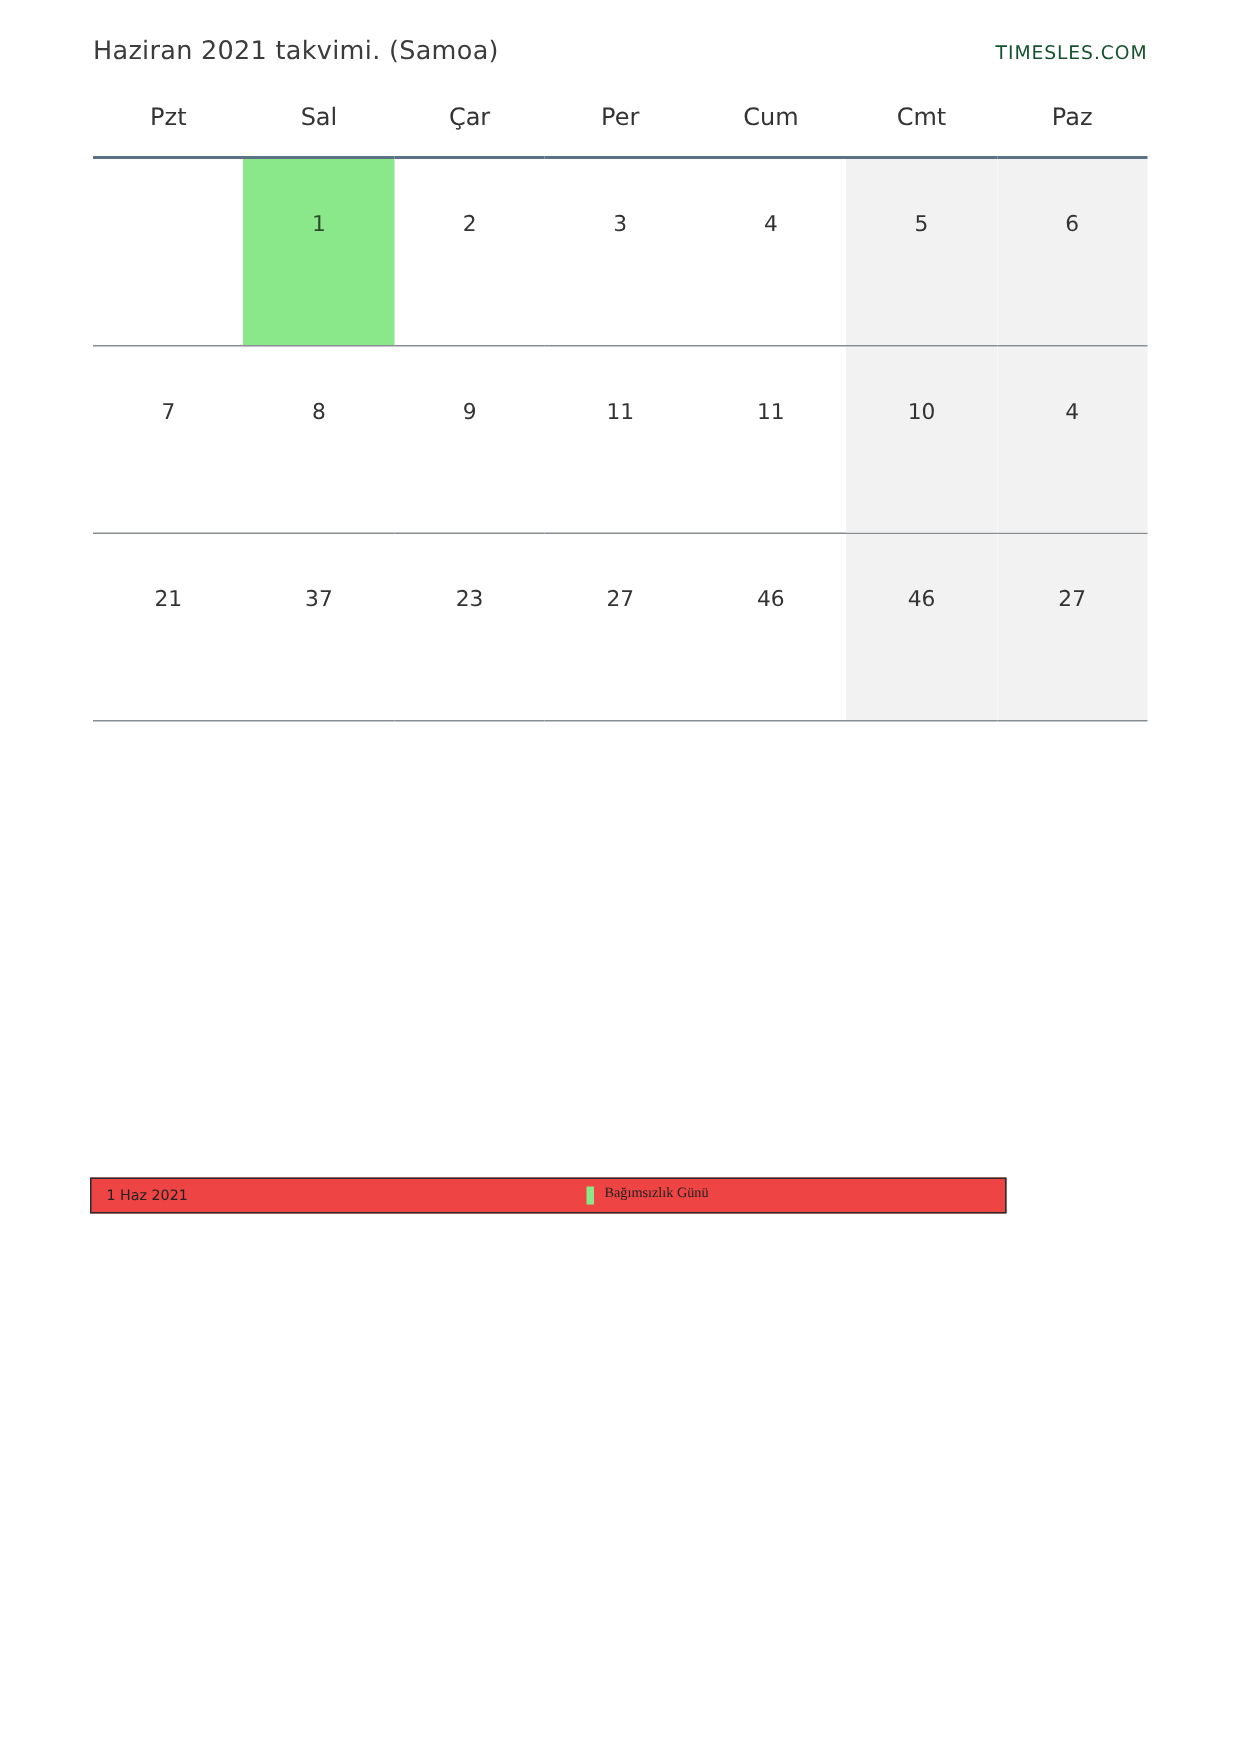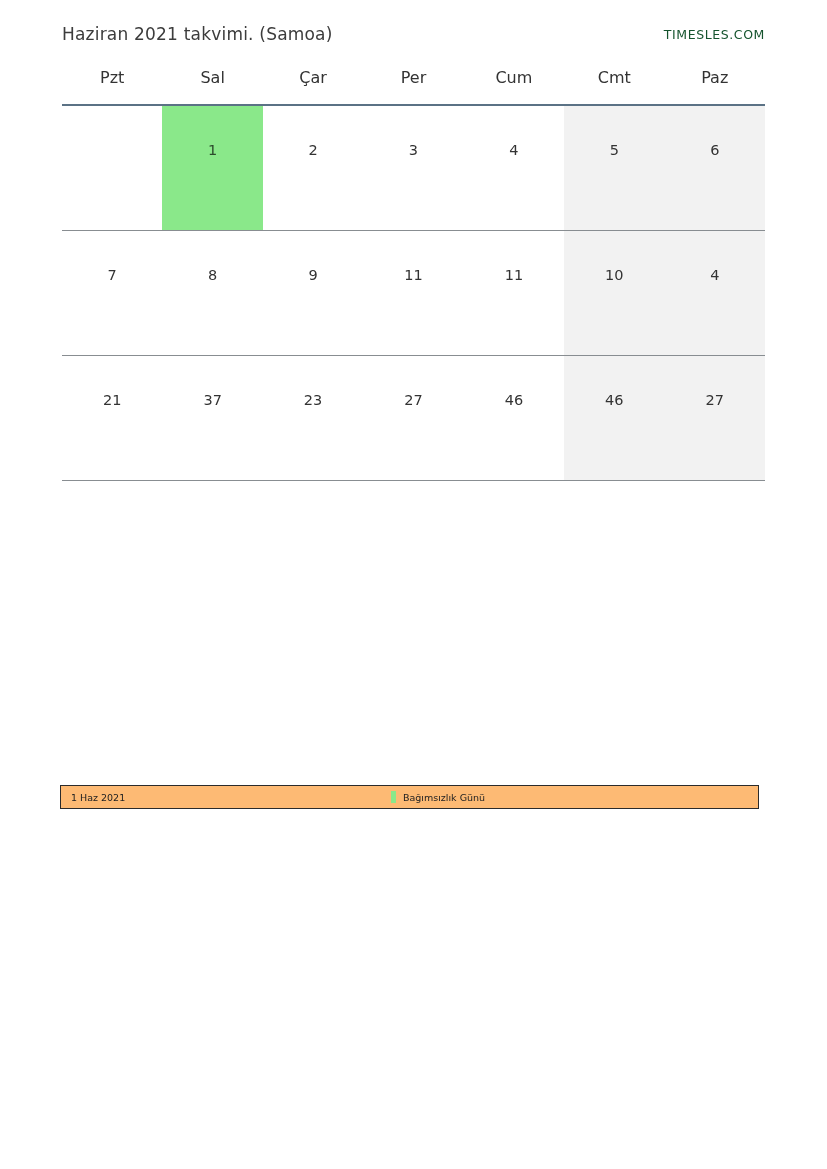--- a/index.html
+++ b/index.html
@@ -78,46 +78,47 @@
     line-height: 1;
   }
   td.weekend { background: #f2f2f2; }
   td.holiday { background: #8ae88a; }
   td.holiday .daynum { color: #2c4a2c; }
   td.empty { border-bottom: 1px solid #888d91; }
   .legend {
     position: absolute;
     top: 785px;
     left: 60px;
-    width: 699px;
+    width: 611px;
     height: 24px;
     border: 1px solid #2b2b2b;
     display: flex;
     align-items: center;
-    background: #fdba74;
+    background: #ef4444;
   }
   .legend-date {
     font-size: 9.5px;
     color: #222222;
     padding-left: 10px;
     width: 330px;
   }
   .legend-marker {
     width: 5px;
     height: 12px;
     background: #8ae88a;
     margin-right: 7px;
   }
   .legend-label {
     font-size: 9.5px;
     color: #222222;
   }
   .legend-right {
     display: flex;
-    align-items: flex-end;
+    align-items: flex-start;
+    font-family: Liberation Serif, serif;
   }
 </style>
 </head>
 <body>
 
 <div class="page">
 
   <div class="header">
     <div class="title">Haziran 2021 takvimi. (Samoa)</div>
     <div class="brand">TIMESLES.COM</div>

